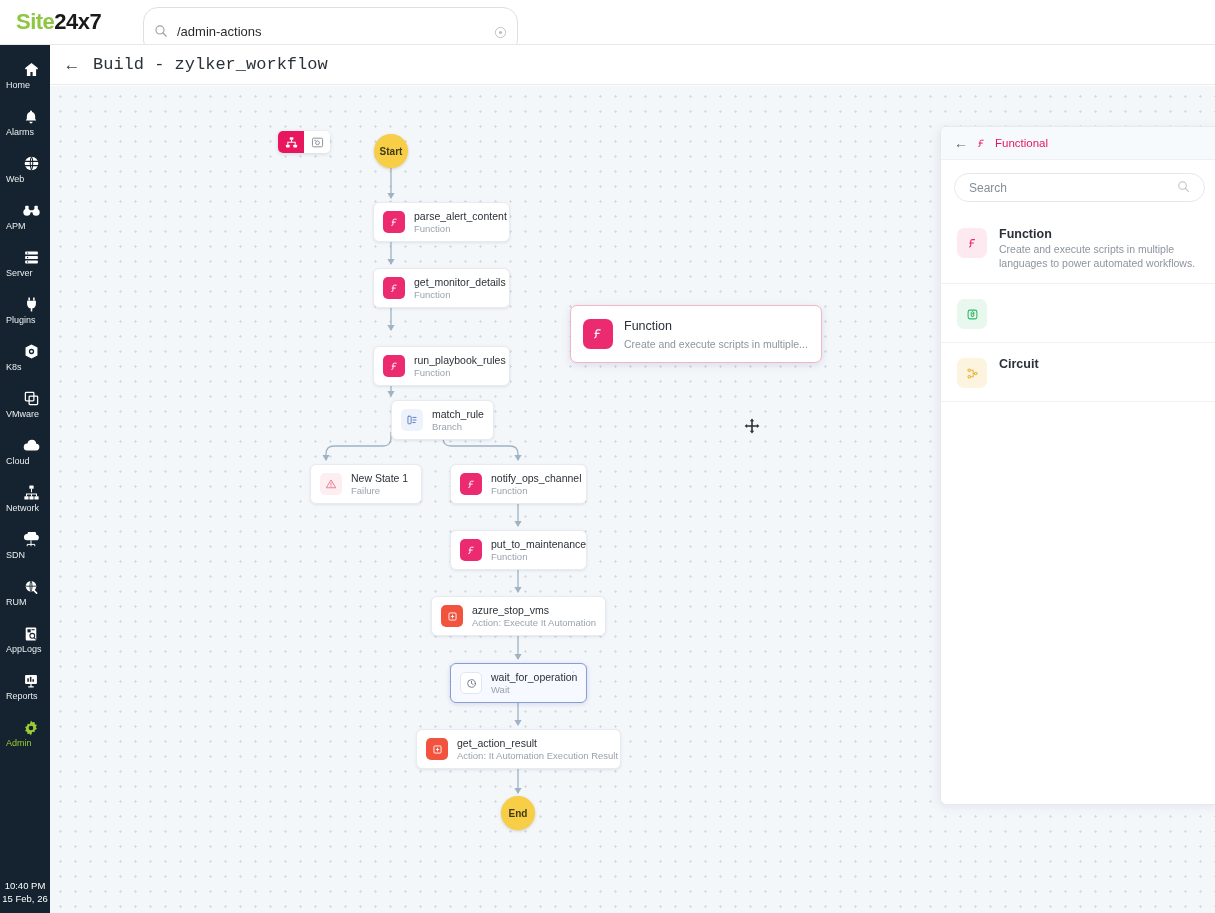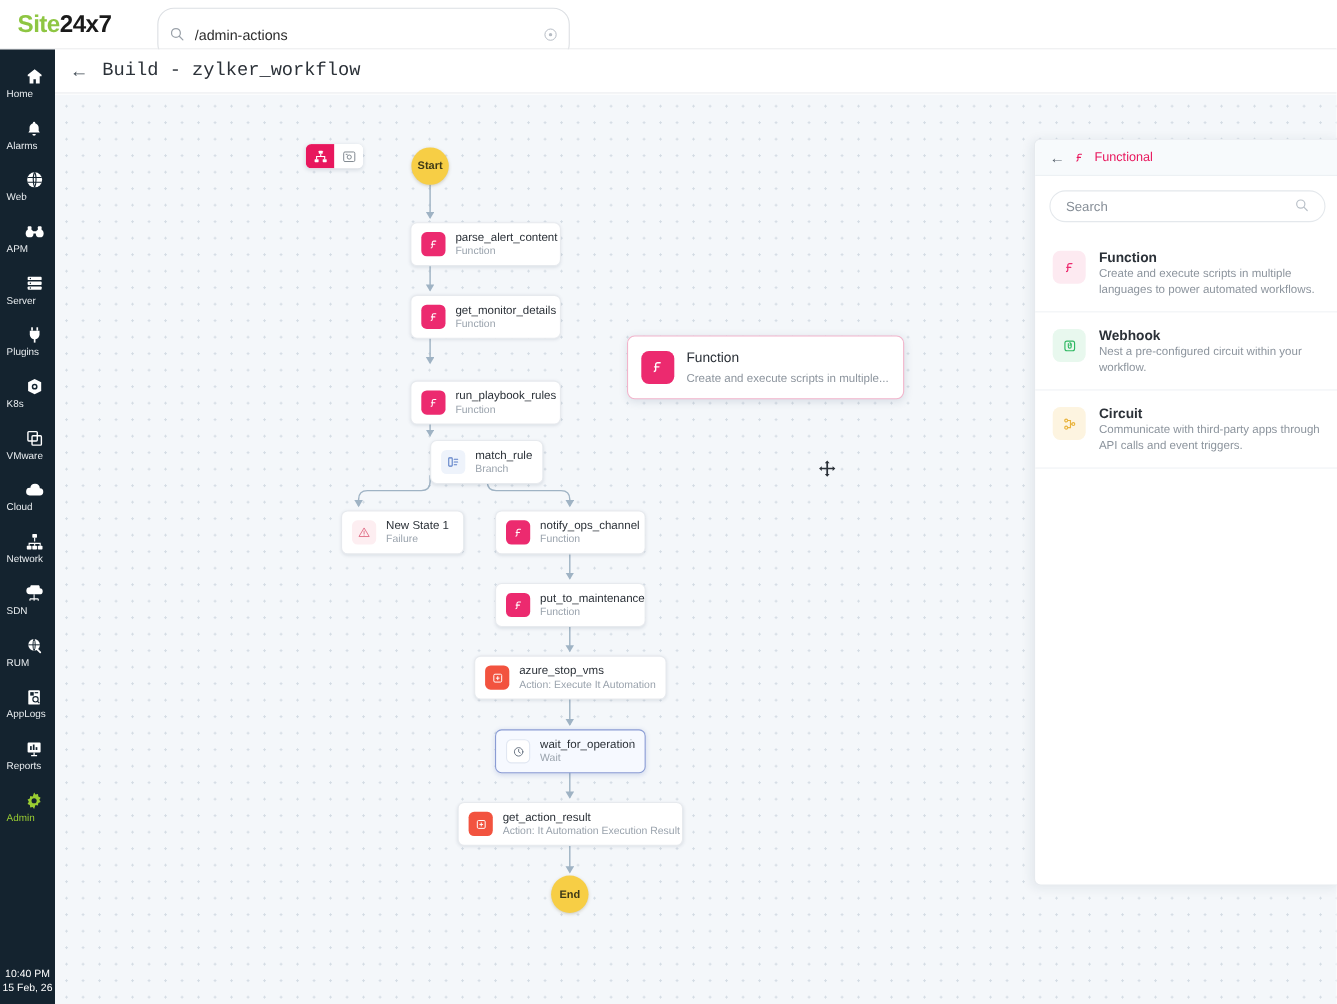--- a/index.html
+++ b/index.html
@@ -618,35 +618,30 @@
     </div>
 
     <div class="pitem">
       <span class="pico" style="background:#e8f8ee">
         <svg viewBox="0 0 16 16" width="13" height="13" fill="none" stroke="#2fb862" stroke-width="1.3" stroke-linecap="round">
             <rect x="2.6" y="2.6" width="10.8" height="10.8" rx="2.2"></rect>
             <path d="M6.4 5.4v3.4a1.6 1.6 0 0 0 3.2 0V6.6"></path>
             <path d="M8.2 4.4 9.6 5.8 8.2 7.2"></path>
           </svg>
       </span>
-      <span class="pbody">
-        <span class="pname" style="display:block">Webhook</span>
-        <span class="pdesc" style="display:block">Nest a pre-configured circuit within your workflow.</span>
-      </span>
     </div>
 
     <div class="pitem">
       <span class="pico" style="background:#fdf4e0">
         <svg viewBox="0 0 16 16" width="13" height="13" fill="none" stroke="#e9b33c" stroke-width="1.3" stroke-linecap="round">
             <circle cx="4" cy="4" r="1.6"></circle>
             <circle cx="4" cy="12" r="1.6"></circle>
             <circle cx="12" cy="8" r="1.6"></circle>
             <path d="M5.6 4h3.2v8H5.6M8.8 8h1.6"></path>
           </svg>
       </span>
       <span class="pbody">
         <span class="pname" style="display:block">Circuit</span>
-        <span class="pdesc" style="display:block">Communicate with third-party apps through API calls and event triggers.</span>
       </span>
     </div>
 
   </div>
 </div>
 
 </body></html>

